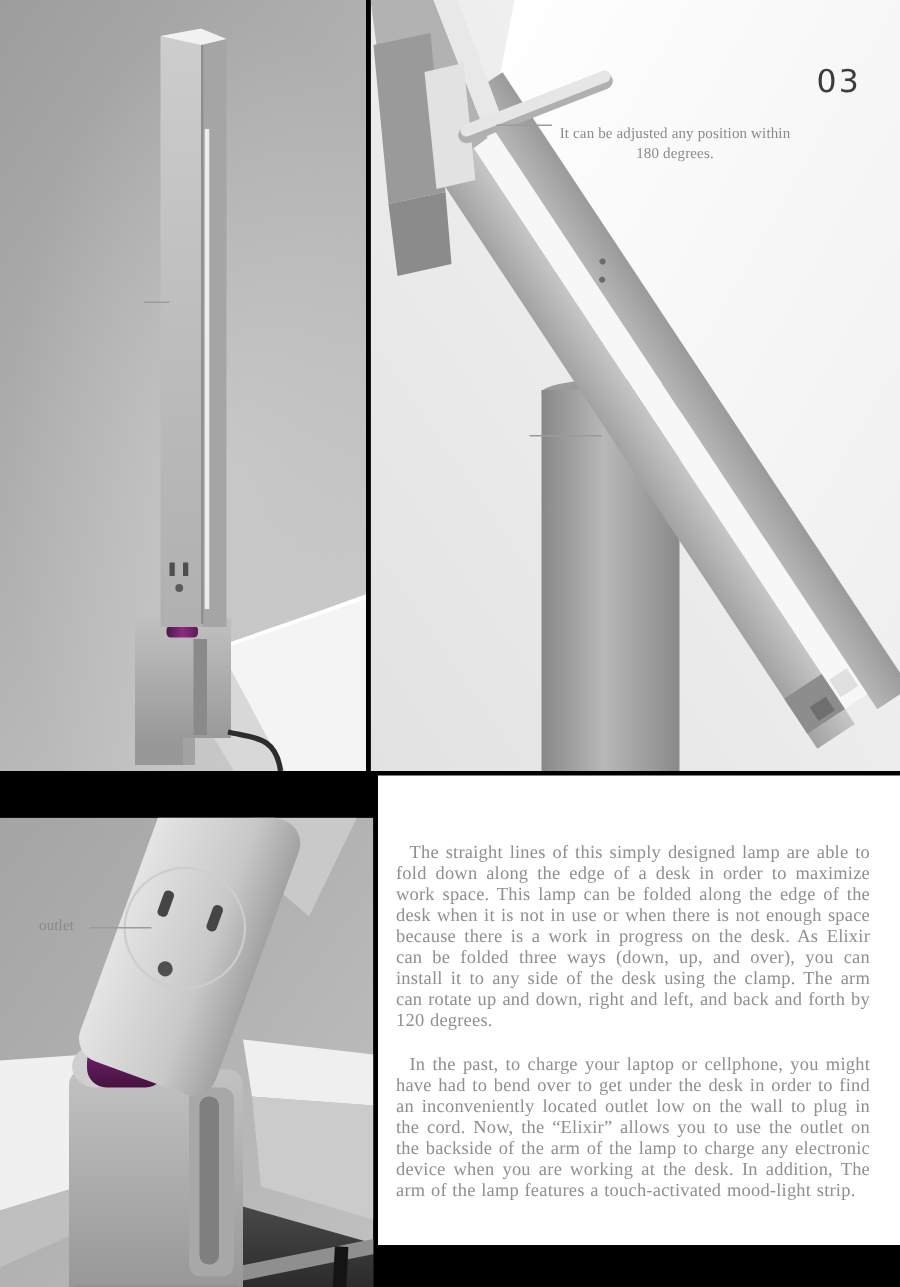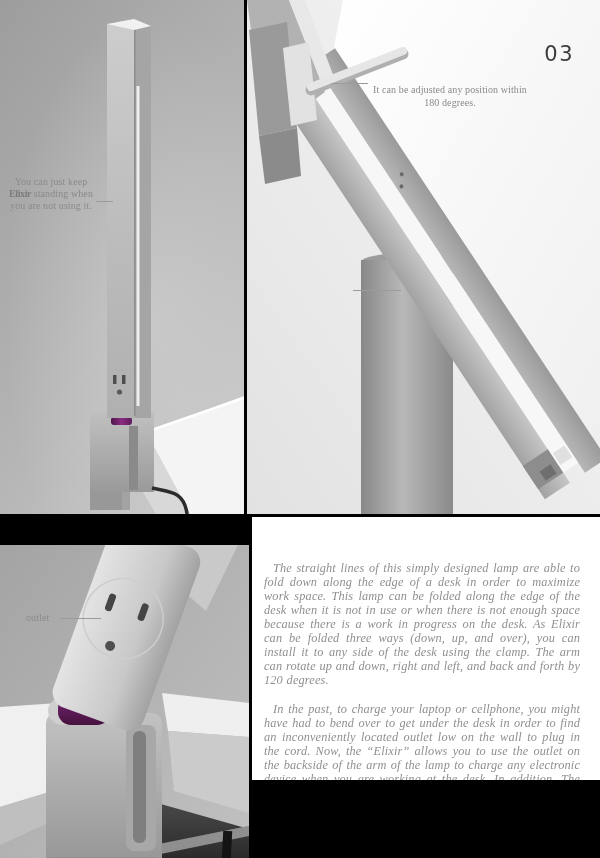--- a/index.html
+++ b/index.html
@@ -4,21 +4,21 @@
 <style>
   html,body{margin:0;padding:0;background:#555;}
   #board{
     position:relative;width:600px;height:858px;background:#000;
     overflow:hidden;font-family:"Liberation Serif","DejaVu Serif",serif;
   }
   .panel{position:absolute;overflow:hidden;}
   #panel-standing   {left:0;   top:0;   width:244px;height:514px;}
   #panel-folded     {left:247px;top:0;  width:353px;height:514px;padding-left:20px;}
   #panel-outlet     {left:0;   top:545px;width:249px;height:341px;}
-  #panel-article    {left:252px;top:517px;width:348px;height:263px;background:#fff;font-style:italic;}
+  #panel-article    {left:252px;top:517px;width:348px;height:313px;background:#fff;}
   .panel svg{position:absolute;left:0;top:0;}
 
   .callout{
     position:absolute;color:#8a8a8a;font-size:10px;line-height:12px;
     letter-spacing:.1px;
   }
   .callout .brand{font-weight:bold;letter-spacing:-.4px;color:#7c7c7c;}
   .leader{position:absolute;border-top:1px solid #9b9b9b;height:0;}
 
   #page-number{
@@ -90,21 +90,20 @@
       <rect x="135" y="26" width="16" height="392" fill="#a5a5a5"></rect>
       <rect x="107" y="24" width="28" height="394" fill="url(#tllamp)"></rect>
       <rect x="134" y="26" width="1.6" height="390" fill="#8f8f8f"></rect>
       <rect x="136.5" y="86" width="3" height="320" fill="#ededed"></rect>
       <polygon points="107,24 134,19 151,26 134,30" fill="#f1f1f1"></polygon>
       <rect x="113" y="375" width="3.5" height="9" fill="#4e4e4e"></rect>
       <rect x="122" y="375" width="3.5" height="9" fill="#4e4e4e"></rect>
       <circle cx="119.5" cy="392" r="2.6" fill="#5a5a5a"></circle>
       <path d="M152,488 C168,492 184,490 187,514" stroke="#2c2c2c" stroke-width="3.5" fill="none"></path>
     </svg>
-    <div class="callout" id="annot-standing"><span>You can just keep </span><span class="brand">Elixir</span><span> standing when you are not using it.</span></div>
     <div class="leader" id="leader-standing"></div>
   </div>
 
   <div class="panel" id="panel-folded">
     <svg width="353" height="514" viewBox="0 0 353 514">
       <defs>
         <linearGradient id="trbg" x1="1" y1="0" x2="0" y2="1">
           <stop offset="0" stop-color="#f7f7f7"></stop>
             <stop offset="1" stop-color="#e2e2e2"></stop>
         </linearGradient>

